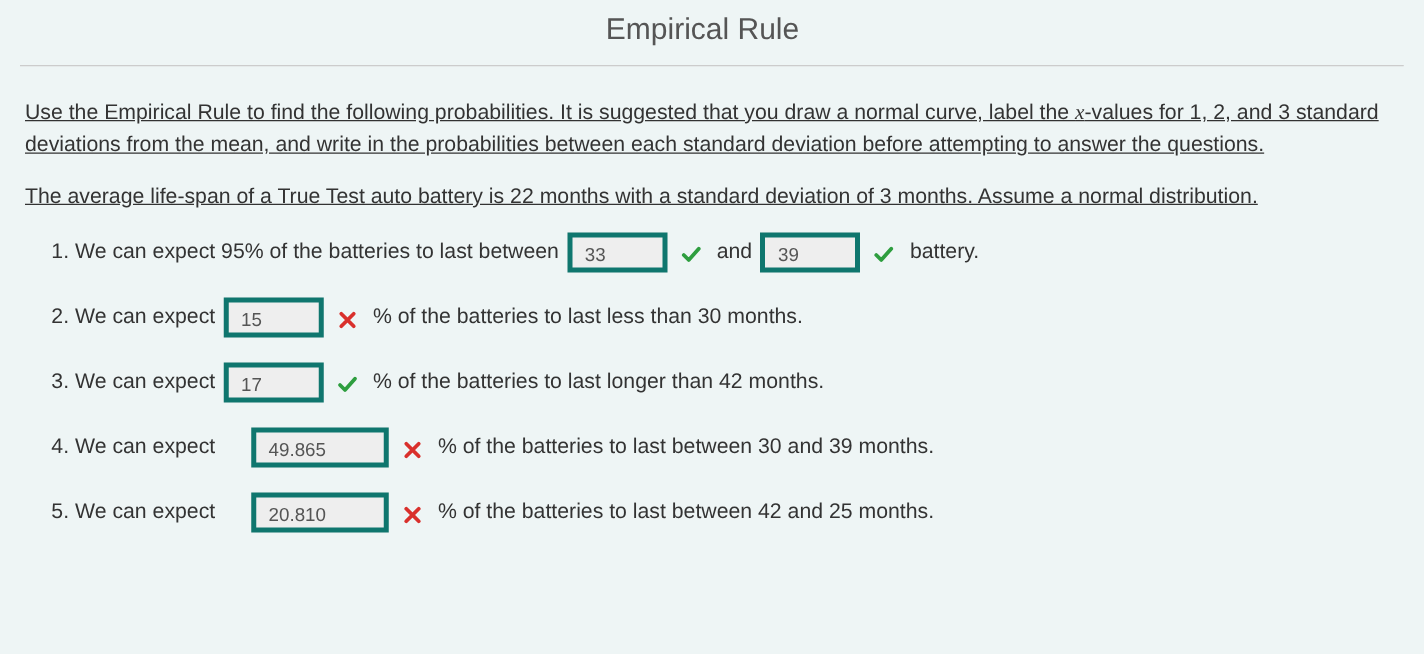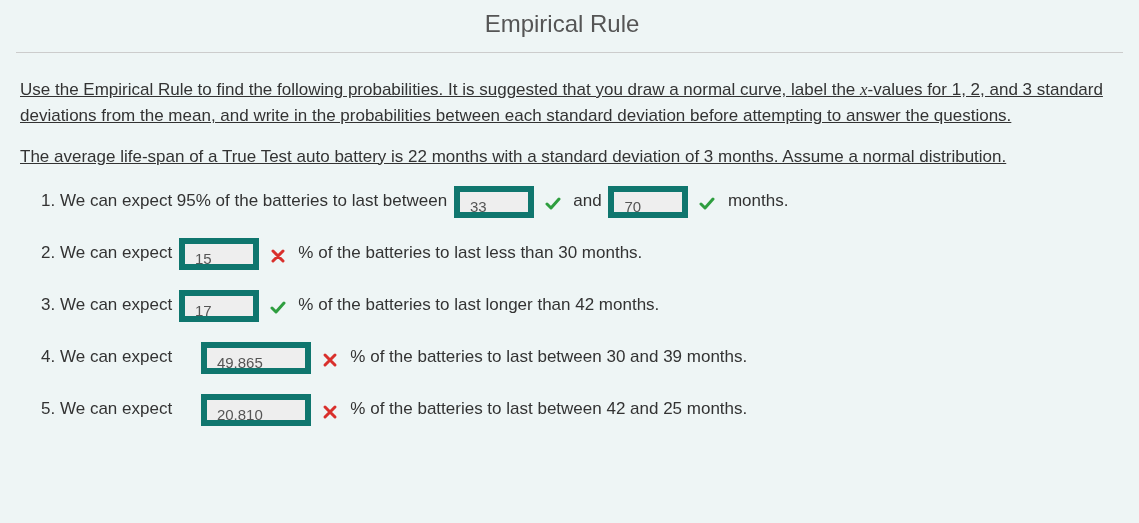--- a/index.html
+++ b/index.html
@@ -38,21 +38,21 @@
     margin: 8px 0 0 0;
     padding-left: 40px;
   }
   ol.questions > li {
     margin-bottom: 18px;
     line-height: 2.0;
   }
   .answer-input {
     display: inline-block;
     vertical-align: middle;
-    border: 6px solid #0f766e;
+    border: 4px solid #0f766e;
     background: #eeeeee;
     color: #555;
     font-size: 15px;
     padding: 5px 10px;
     min-width: 80px;
     height: 32px;
     line-height: 20px;
     margin: 0 2px;
   }
   .answer-input.w-lg { min-width: 110px; margin-left: 24px; }
@@ -82,25 +82,25 @@
 
   <ol class="questions">
 
     <li>
       <span>We can expect 95% of the batteries to last between</span>
       <span class="answer-input">33</span>
       <span class="mark"><svg viewBox="0 0 16 16">
             <path d="M2 8 L6 12 L14 3" fill="none" stroke="#2e9e3f" stroke-width="3" stroke-linecap="round" stroke-linejoin="round"></path>
           </svg></span>
       <span>and</span>
-      <span class="answer-input">70</span>
+      <span class="answer-input">39</span>
       <span class="mark"><svg viewBox="0 0 16 16">
             <path d="M2 8 L6 12 L14 3" fill="none" stroke="#2e9e3f" stroke-width="3" stroke-linecap="round" stroke-linejoin="round"></path>
           </svg></span>
-      <span>months.</span>
+      <span>battery.</span>
     </li>
 
     <li>
       <span>We can expect</span>
       <span class="answer-input">15</span>
       <span class="mark"><svg viewBox="0 0 16 16">
             <path d="M3 3 L13 13 M13 3 L3 13" fill="none" stroke="#d9302c" stroke-width="3" stroke-linecap="round"></path>
           </svg></span>
       <span>% of the batteries to last less than 30 months.</span>
     </li>

